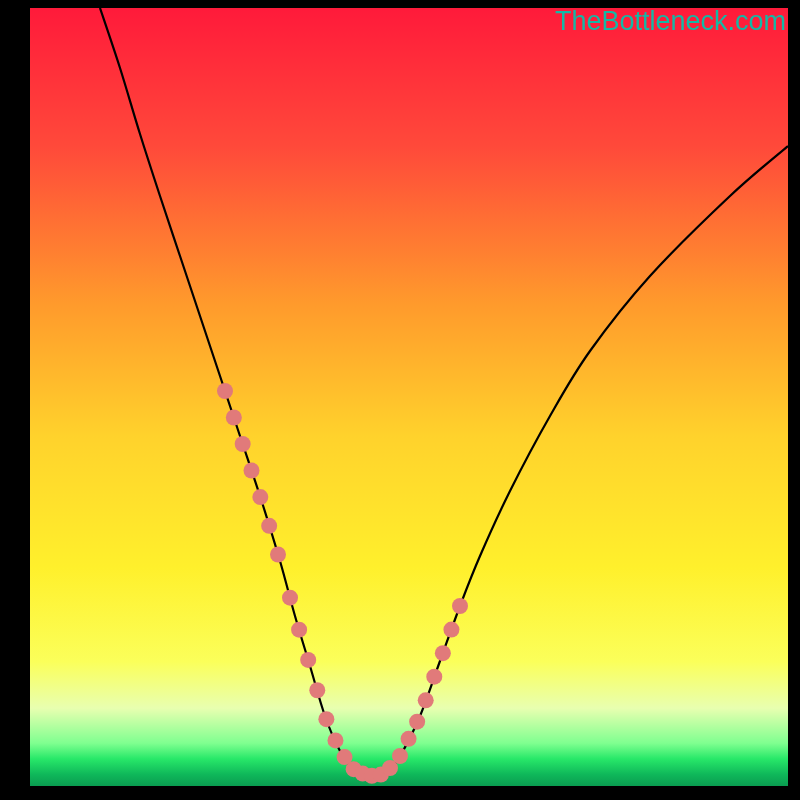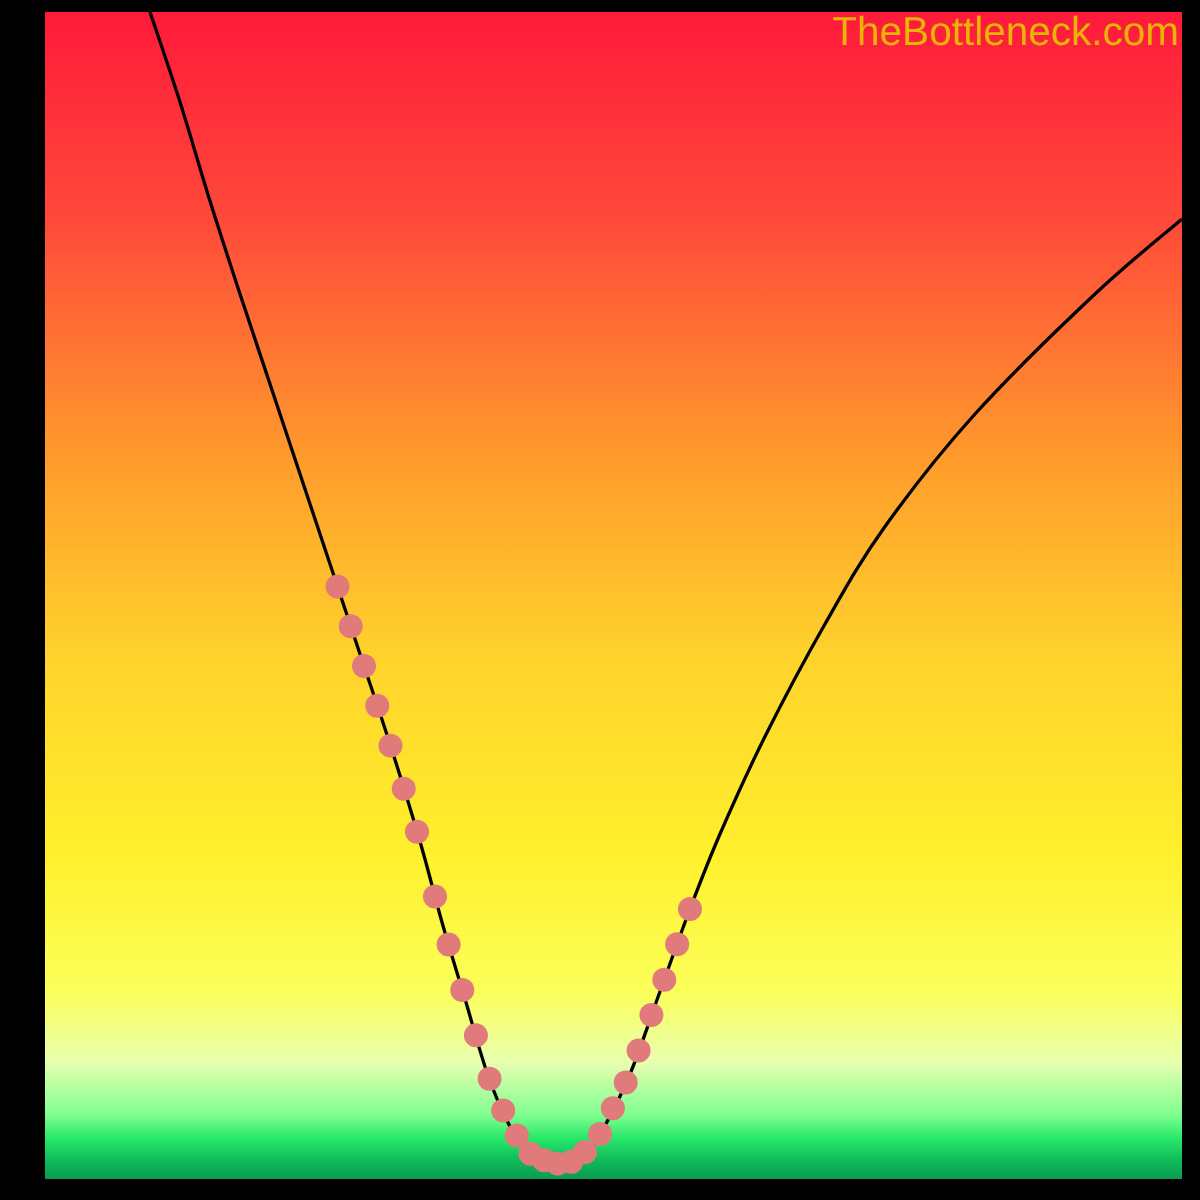--- a/index.html
+++ b/index.html
@@ -25,21 +25,21 @@
     width: 100%;
     height: 100%;
   }
   .watermark {
     position: absolute;
     top: 6px;
     right: 14px;
     font-family: Arial, Helvetica, sans-serif;
     font-size: 27px;
     font-weight: 400;
-    color: #eab308;
+    color: #14b8a6;
     letter-spacing: 0px;
   }
   svg.curve {
     position: absolute;
     left: 0;
     top: 0;
     width: 100%;
     height: 100%;
   }
 </style>

